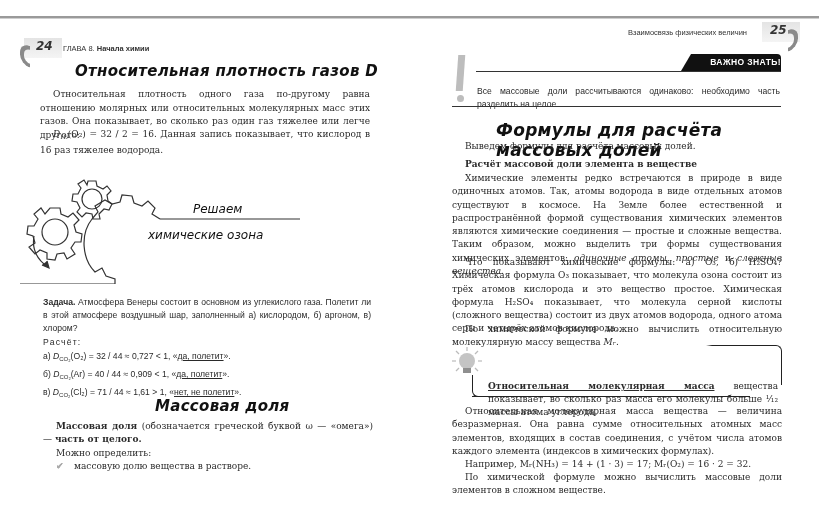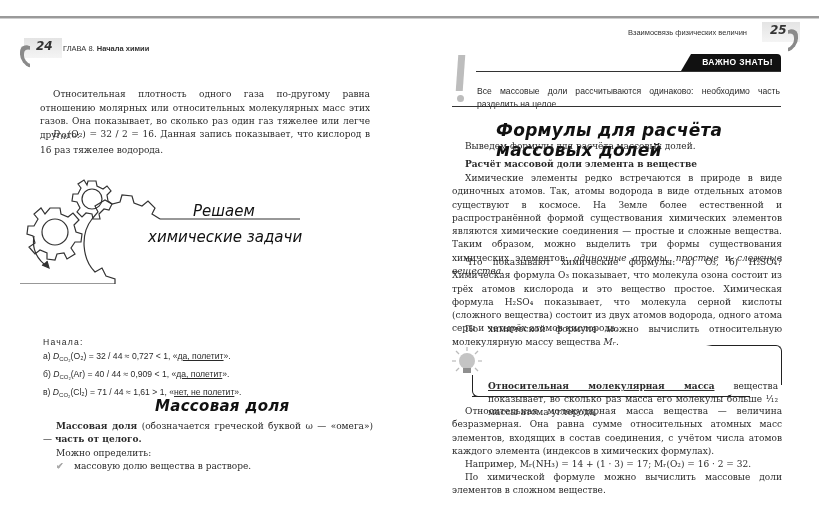--- a/index.html
+++ b/index.html
@@ -32,31 +32,31 @@
     .hand-title { position: absolute; font-family: "DejaVu Sans", sans-serif; font-style: italic; font-weight: bold; color: #111; letter-spacing: 0.3px; }
     .body-text { position: absolute; font-family: "DejaVu Serif", serif; font-size: 9px; line-height: 13.5px; color: #2a2a2a; text-align: justify; }
     .indent { text-indent: 13px; }
     .sans-text { position: absolute; font-family: "Liberation Sans", sans-serif; font-size: 8.6px; line-height: 13px; color: #2a2a2a; text-align: justify; margin-top: 8px; }
 
     sub { font-size: 6px; vertical-align: -2px; }
     .u { text-decoration: underline; }
 
     
     .gears { position: absolute; left: 20px; top: 148px; width: 300px; height: 120px; }
-    .solve-title { position: absolute; font-family: "DejaVu Sans", sans-serif; font-style: italic; font-size: 15px; color: #111; }
+    .solve-title { position: absolute; font-family: "DejaVu Sans", sans-serif; font-style: italic; font-size: 12px; color: #111; }
 
     .check-list { position: absolute; list-style: none; font-family: "DejaVu Serif", serif; font-size: 9px; line-height: 13px; color: #2a2a2a; }
     .check-list li { position: relative; padding-left: 18px; }
     .check-icon { position: absolute; left: 0; top: 0; color: #aaa; font-size: 9px; }
 
     
     .excl { position: absolute; left: 455px; top: 55px; width: 10px; height: 52px; }
     .excl-bar { position: absolute; left: 2px; top: 0; width: 7px; height: 36px; background: #bdbdbd; transform: skewX(-4deg); }
     .excl-dot { position: absolute; left: 2px; top: 40px; width: 7px; height: 7px; background: #bdbdbd; border-radius: 50%; }
-    .imp-label { position: absolute; left: 681px; top: 54px; width: 100px; height: 17px; background: #111; color: #fff; font-family: "Liberation Sans", sans-serif; font-weight: bold; font-size: 8.5px; letter-spacing: 0.4px; text-align: right; padding: 3px 8px 0 0; clip-path: polygon(10px 0, 100% 0, 100% 100%, 0 100%); border-radius: 0 4px 0 0; }
+    .imp-label { position: absolute; left: 681px; top: 54px; width: 100px; height: 17px; background: #111; color: #fff; font-family: "Liberation Sans", sans-serif; font-weight: bold; font-size: 8.5px; letter-spacing: 0.4px; text-align: right; padding: 3px 0 0 0; clip-path: polygon(10px 0, 100% 0, 100% 100%, 0 100%); border-radius: 0 4px 0 0; }
     .imp-line-top { position: absolute; left: 476px; top: 71px; width: 305px; height: 1px; background: #333; }
     .imp-line-bottom { position: absolute; left: 452px; top: 106px; width: 329px; height: 1px; background: #333; }
 
     
     .bulb { position: absolute; left: 452px; top: 347px; width: 30px; height: 40px; }
     .def-frame { position: absolute; left: 472px; top: 345px; width: 310px; height: 40px; border-top: 1px solid #222; border-right: 1px solid #222; border-radius: 0 6px 0 0; clip-path: polygon(240px 0, 100% 0, 100% 100%, 0 100%); }
     .def-frame-bottom { position: absolute; left: 472px; top: 396px; width: 278px; height: 1px; background: #222; }
     .def-stem { position: absolute; left: 472px; top: 375px; width: 8px; height: 22px; border-left: 1.2px solid #222; border-bottom: 1.2px solid #222; border-radius: 0 0 0 6px; }
   </style>
 </head>
@@ -70,20 +70,21 @@
     <div class="pnum-tab"></div>
     <div class="pnum-hook"></div>
     <span class="pnum pnum-text" style="top:1px;">24</span>
   </div>
 
   <div class="running-head left-head">
     <span>ГЛАВА 8.</span>
     <b>Начала химии</b>
   </div>
 
+  <div class="hand-title" style="left:75px; top:46px; font-size:15px;">Относительная плотность газов D</div>
 
   <div class="body-text indent" style="left:40px; top:72px; width:330px;">
     <span>Относительная плотность одного газа по-другому равна отношению молярных или относительных молекулярных масс этих газов. Она показывает, во сколько раз один газ тяжелее или легче другого:</span>
   </div>
   <div class="body-text" style="left:40px; top:112px; width:330px;">
     <span style="padding-left:13px; font-style:italic;">D</span><sub>H₂</sub><span>(O₂) = 32 / 2 = 16. Данная запись показывает, что кислород в 16 раз тяжелее водорода.</span>
   </div>
 
   <svg class="gears" viewBox="0 0 300 120">
     <g fill="none" stroke="#333" stroke-width="1.2">
@@ -100,23 +101,27 @@
 
       <path d="M72,55 C60,70 62,95 75,108 L82,104 L86,112 L95,115 L95,120 M72,55 L78,48 L75,42 L85,36 L92,40 L100,38 L102,31 L112,32 L114,39 L122,42 L128,37 L135,44 L132,50 L140,55"></path>
       <line x1="140" y1="55" x2="280" y2="55"></line>
       <line x1="0" y1="120" x2="95" y2="120"></line>
 
       <path d="M14,72 C12,84 16,95 28,103"></path>
       <path d="M22,101 L29,104 L27,97" fill="#333"></path>
     </g>
   </svg>
   <div class="solve-title" style="left:193px; top:186px;">Решаем</div>
-  <div class="solve-title" style="left:148px; top:212px;">химические задачи</div>
+  <div class="solve-title" style="left:148px; top:212px;">химические озона</div>
 
-  <div class="sans-text" style="left:43px; top:312px; letter-spacing:1.2px;">Начала:</div>
+  <div class="sans-text" style="left:43px; top:272px; width:328px;">
+    <b>Задача.</b>
+    <span>Атмосфера Венеры состоит в основном из углекислого газа. Полетит ли в этой атмосфере воздушный шар, заполненный а) кислородом, б) аргоном, в) хлором?</span>
+  </div>
+  <div class="sans-text" style="left:43px; top:312px; letter-spacing:1.2px;">Расчёт:</div>
   <div id="answers" class="sans-text" style="left:43px; top:325px; width:330px; line-height:15px;">
       <div><span>а) </span><i>D</i><sub>CO₂</sub><span>(O₂) = 32 / 44 ≈ 0,727 &lt; 1, «</span><span class="u">да, полетит</span><span>».</span></div>
       <div><span>б) </span><i>D</i><sub>CO₂</sub><span>(Ar) = 40 / 44 ≈ 0,909 &lt; 1, «</span><span class="u">да, полетит</span><span>».</span></div>
       <div><span>в) </span><i>D</i><sub>CO₂</sub><span>(Cl₂) = 71 / 44 ≈ 1,61 &gt; 1, «</span><span class="u">нет, не полетит</span><span>».</span></div>
     </div>
 
   <div class="hand-title" style="left:155px; top:381px; font-size:15px;">Массовая доля</div>
   <div class="body-text indent" style="left:43px; top:404px; width:330px; line-height:13px;">
     <b>Массовая доля</b><span> (обозначается греческой буквой ω — «омега») — </span><b>часть от целого.</b>
   </div>

